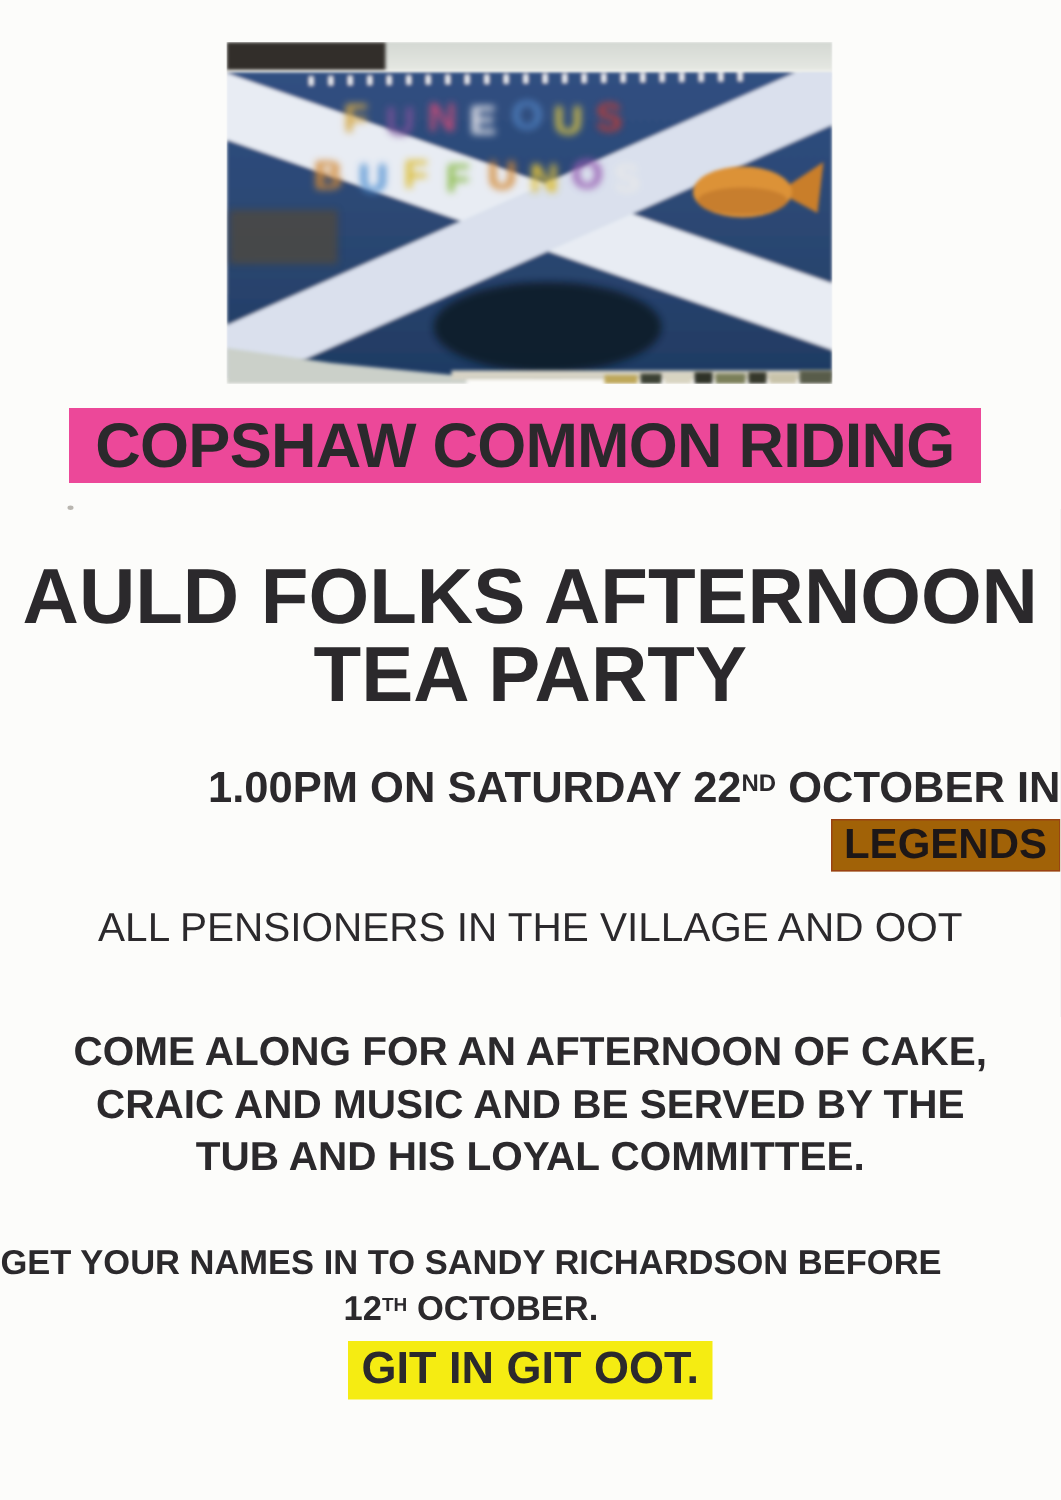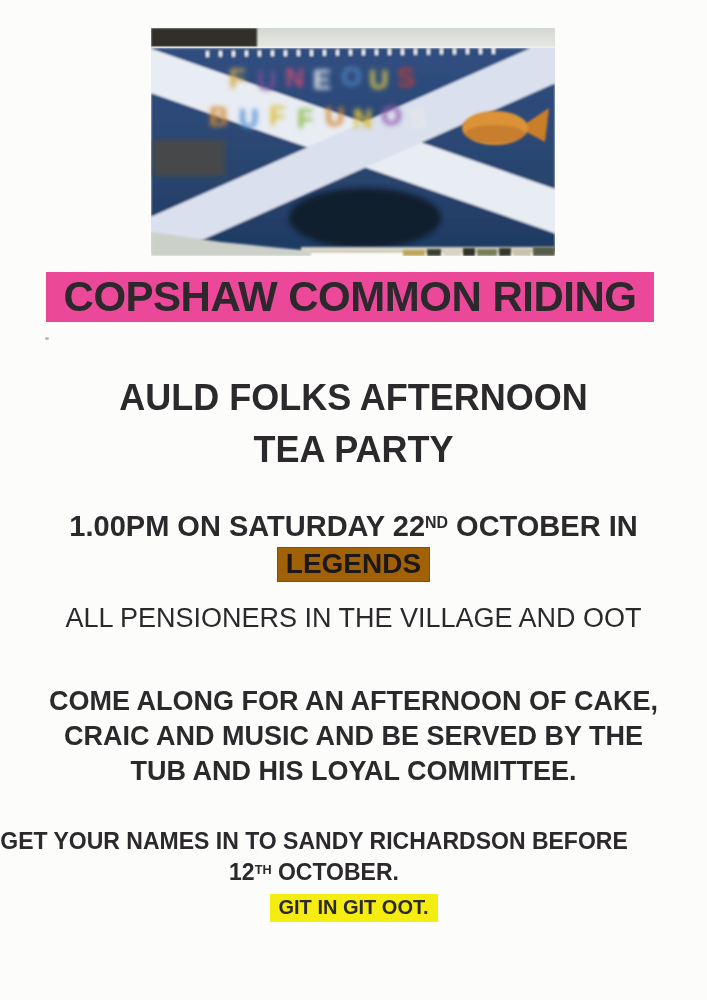--- a/index.html
+++ b/index.html
@@ -22,26 +22,26 @@
   }
   .photo svg{display:block;width:404px;height:228px;filter:blur(.6px) saturate(.92);}
   .title-band{
     position:absolute;left:46px;top:272px;width:608px;height:50px;
     display:flex;align-items:center;justify-content:center;
     font-weight:700;font-size:42px;letter-spacing:-.5px;
     color:#2b292c;
   }
   .heading{
     position:absolute;left:0;top:372px;width:707px;
-    text-align:center;font-weight:700;font-size:36px;line-height:52px;
+    text-align:center;font-weight:700;font-size:52px;line-height:52px;
     letter-spacing:0;
   }
   .dateblock{
     position:absolute;left:0;top:504px;width:707px;
-    text-align:center;font-weight:700;font-size:29px;line-height:37px;
+    text-align:right;font-weight:700;font-size:29px;line-height:37px;
   }
   .dateblock .sup, .names .sup{
     font-size:.55em;vertical-align:.5em;letter-spacing:0;
   }
   .venue{
     display:inline-block;
     padding:1px 8px 2px 8px;
     font-size:28px;line-height:30px;
     color:#1d1717;
     border:1px solid rgba(150,40,30,.55);
@@ -53,21 +53,21 @@
   .comealong{
     position:absolute;left:0;top:684px;width:707px;
     text-align:center;font-weight:700;font-size:27px;line-height:35px;
   }
   .names{
     position:absolute;left:0;top:827px;width:628px;
     text-align:center;font-weight:700;font-size:23px;line-height:29px;
   }
   .gitline{
     position:absolute;left:0;top:894px;width:707px;
-    text-align:center;font-weight:700;font-size:20px;
+    text-align:center;font-weight:700;font-size:30px;
   }
   .git-hl{display:inline-block;padding:2px 9px 3px 9px;}
   .speck{
     position:absolute;left:45px;top:337px;width:4px;height:3px;
     background:#b9b6b0;border-radius:50%;
   }
   .hl-yellow{}
 </style>
 </head>
 <body>

